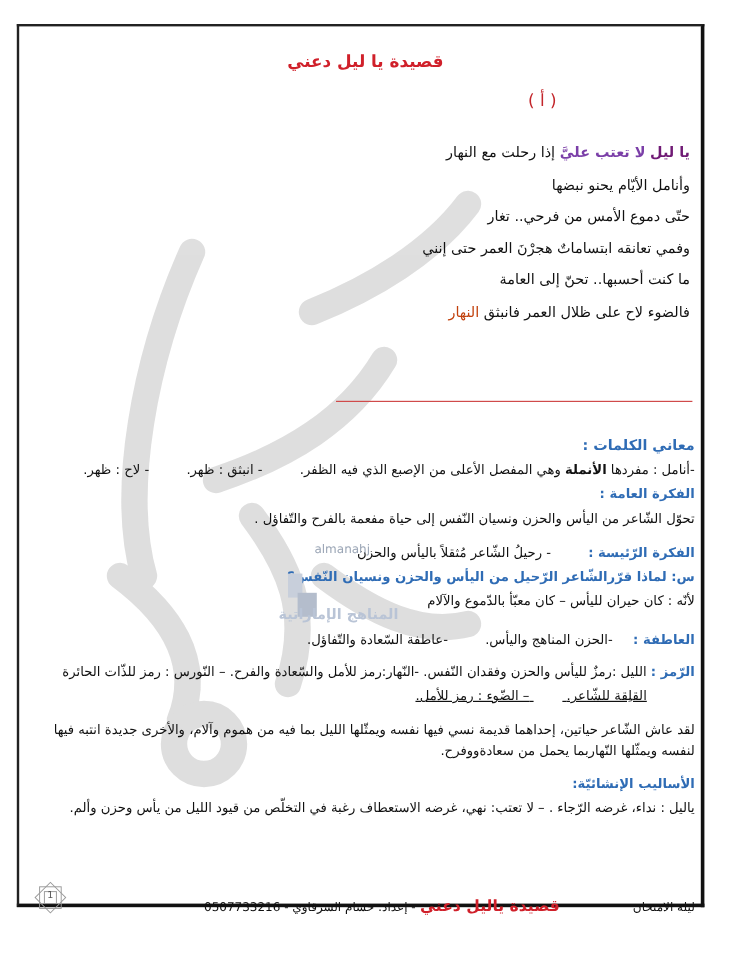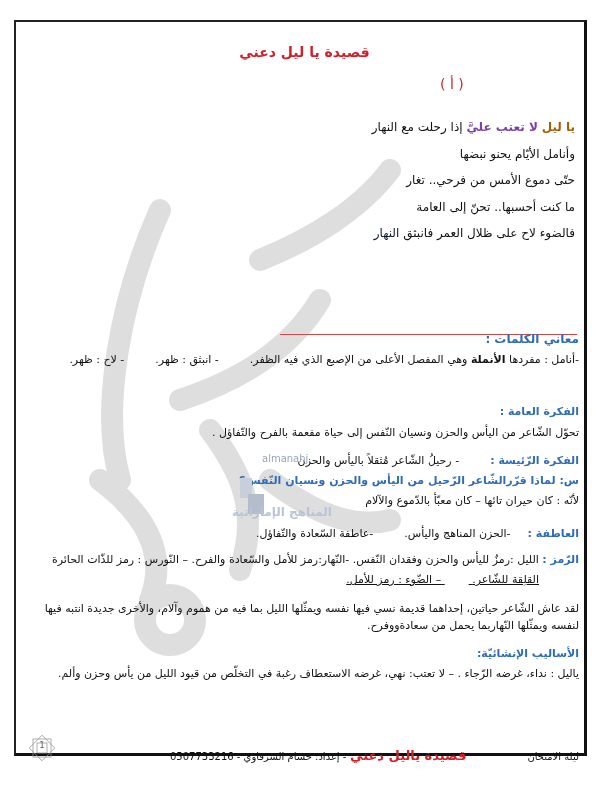--- a/index.html
+++ b/index.html
@@ -13,23 +13,23 @@
     .watermark {
       position: absolute; left: 60px; top: 150px; width: 420px; height: 560px;
       pointer-events: none; z-index: 0;
     }
     .rtl { direction: rtl; text-align: right; }
     .abs { position: absolute; z-index: 1; }
     .title { left: 0; width: 609px; top: 44px; text-align: center; color: #d0202a; font-weight: bold; font-size: 14px; }
     .part-mark { left: 440px; top: 76px; color: #c3262b; font-size: 14px; }
     .poem { right: 34px; top: 114px; width: 340px; font-size: 12px; line-height: 26.5px; }
     .poem .line { white-space: nowrap; }
-    .red { color: #a16207; font-weight: bold; }
+    .red { color: #701a75; font-weight: bold; }
     .purple { color: #7b3fa8; font-weight: bold; }
-    .red-plain { color: #0f172a; }
+    .red-plain { color: #c2410c; }
     .divider { left: 280px; top: 334px; width: 297px; height: 1px; background: #d04a4a; }
     .section-head { color: #2f6cb5; font-weight: bold; font-size: 12px; }
     .body-text { font-size: 11px; line-height: 17px; }
     .blk { right: 30px; width: 550px; }
     .gap { display: inline-block; width: 24px; }
     .logo-box { left: 238px; top: 476px; width: 30px; height: 40px; z-index: 2; }
     .logo-txt { left: 232px; top: 505px; color: #b9c4d6; font-size: 12px; font-weight: bold; z-index: 2; letter-spacing: 1px; }
     .logo-site { left: 262px; top: 453px; color: #9aa5b5; font-size: 10px; z-index: 2; }
     .footer-title { color: #d0202a; font-weight: bold; font-size: 13px; }
     .page-num { left: 28px; top: 734px; width: 28px; height: 28px; }
@@ -55,30 +55,31 @@
 <div class="abs part-mark">( أ )</div>
 
 <div class="abs poem rtl">
   <div class="line">
     <span class="red">يا ليل</span>
     <span class="purple">لا تعتب عليَّ</span>
     <span>إذا رحلت مع النهار</span>
   </div>
   <div class="line">وأنامل الأيّام يحنو نبضها</div>
   <div class="line">حتّى دموع الأمس من فرحي.. تغار</div>
+  <div class="line">وفمي تعانقه ابتساماتٌ هجرْنَ العمر حتى إنني</div>
   <div class="line">ما كنت أحسبها.. تحنّ إلى العامة</div>
   <div class="line">
     <span>فالضوء لاح على ظلال العمر فانبثق</span>
     <span class="red-plain">النهار</span>
   </div>
 </div>
 
 <div class="abs divider"></div>
 
-<div class="abs blk rtl" style="top:332px;">
+<div class="abs blk rtl" style="top:364px;">
   <div class="section-head">معاني الكلمات :</div>
   <div class="body-text" style="margin-top:5px;">
     <span>-أنامل : مفردها </span><b>الأنملة</b><span> وهي المفصل الأعلى من الإصبع الذي فيه الظفر.</span>
     <span class="gap"></span>
     <span>- انبثق : ظهر.</span>
     <span class="gap"></span>
     <span>- لاح : ظهر.</span>
   </div>
 </div>
 
@@ -88,21 +89,21 @@
 </div>
 
 <div class="abs blk rtl body-text" style="top:452px;">
   <span class="section-head" style="font-size:11px;">الفكرة الرّئيسة :</span>
   <span class="gap"></span>
   <span>- رحيلُ الشّاعر مُثقلاً باليأس والحزن</span>
 </div>
 
 <div class="abs blk rtl body-text" style="top:472px;">
   <div class="section-head" style="font-size:11px;">س: لماذا قرّرالشّاعر الرّحيل من اليأس والحزن ونسيان النّفس؟</div>
-  <div style="margin-top:3px;">لأنّه : كان حيران تائها – كان معبّأ بالدّموع والآلام</div>
+  <div style="margin-top:3px;">لأنّه : كان حيران لليأس – كان معبّأ بالدّموع والآلام</div>
 </div>
 
 <div class="abs logo-site">almanahj</div>
 <svg class="abs logo-box" viewBox="0 0 30 40">
   <rect x="2" y="2" width="12" height="20" fill="#c8cfdb"></rect>
   <rect x="10" y="18" width="16" height="20" fill="#b4bdcc"></rect>
 </svg>
 <div class="abs logo-txt">المناهج الإماراتية</div>
 
 <div class="abs blk rtl body-text" style="top:525px;">

